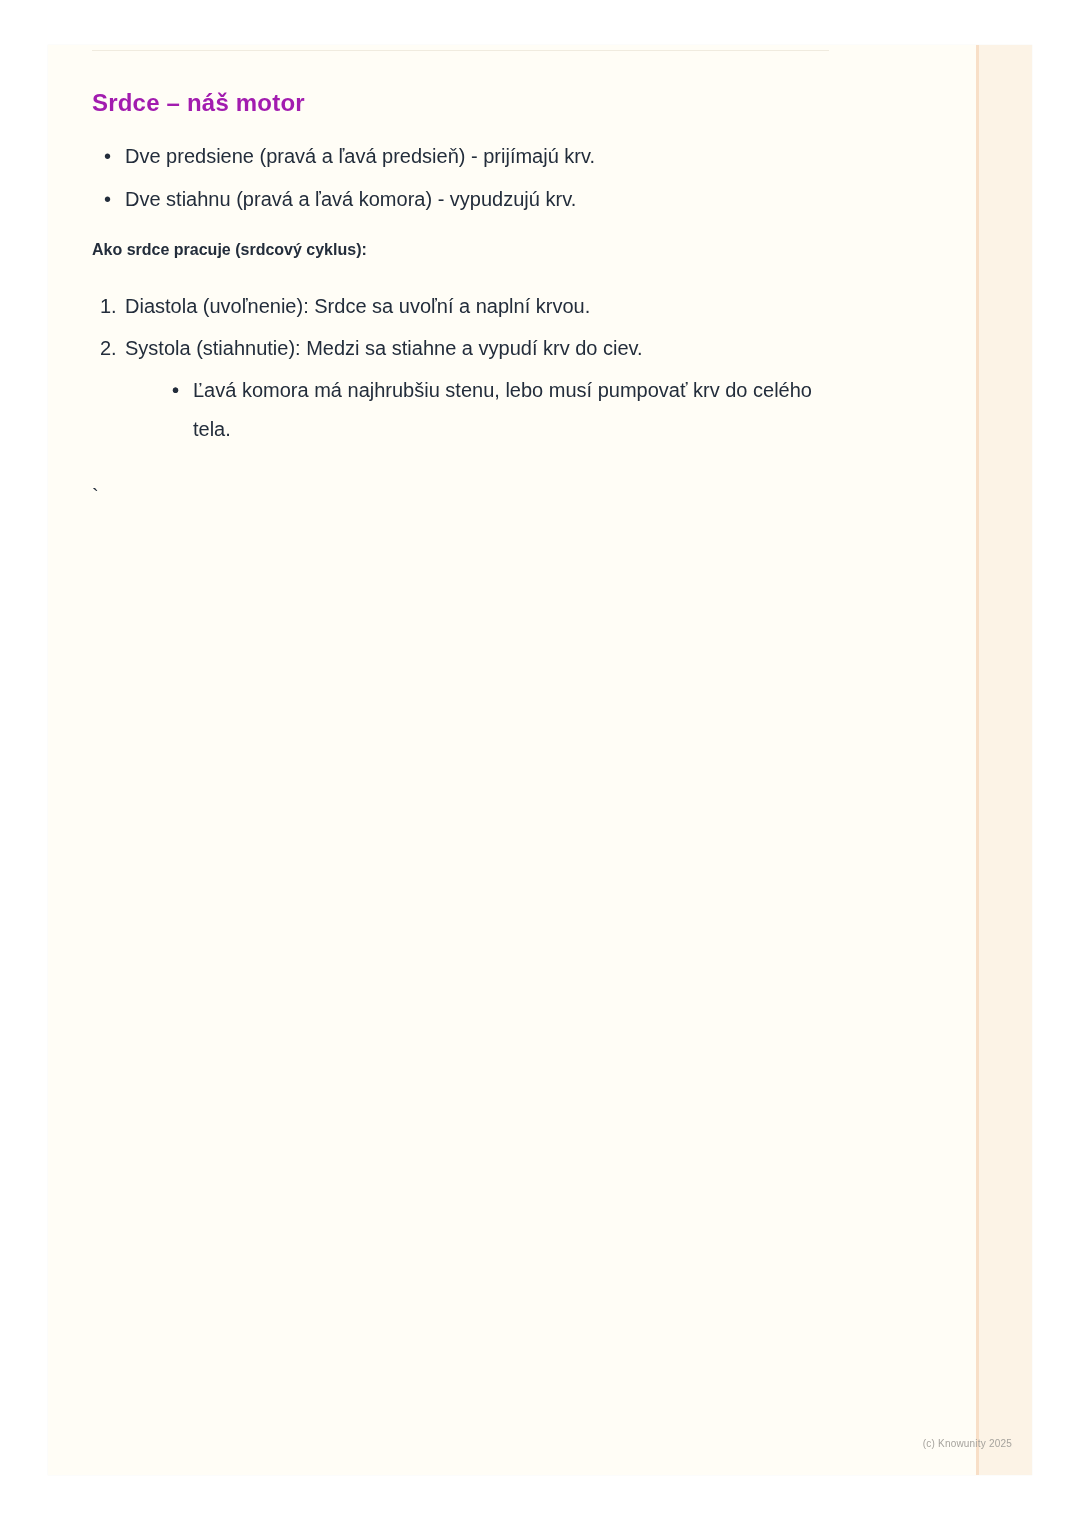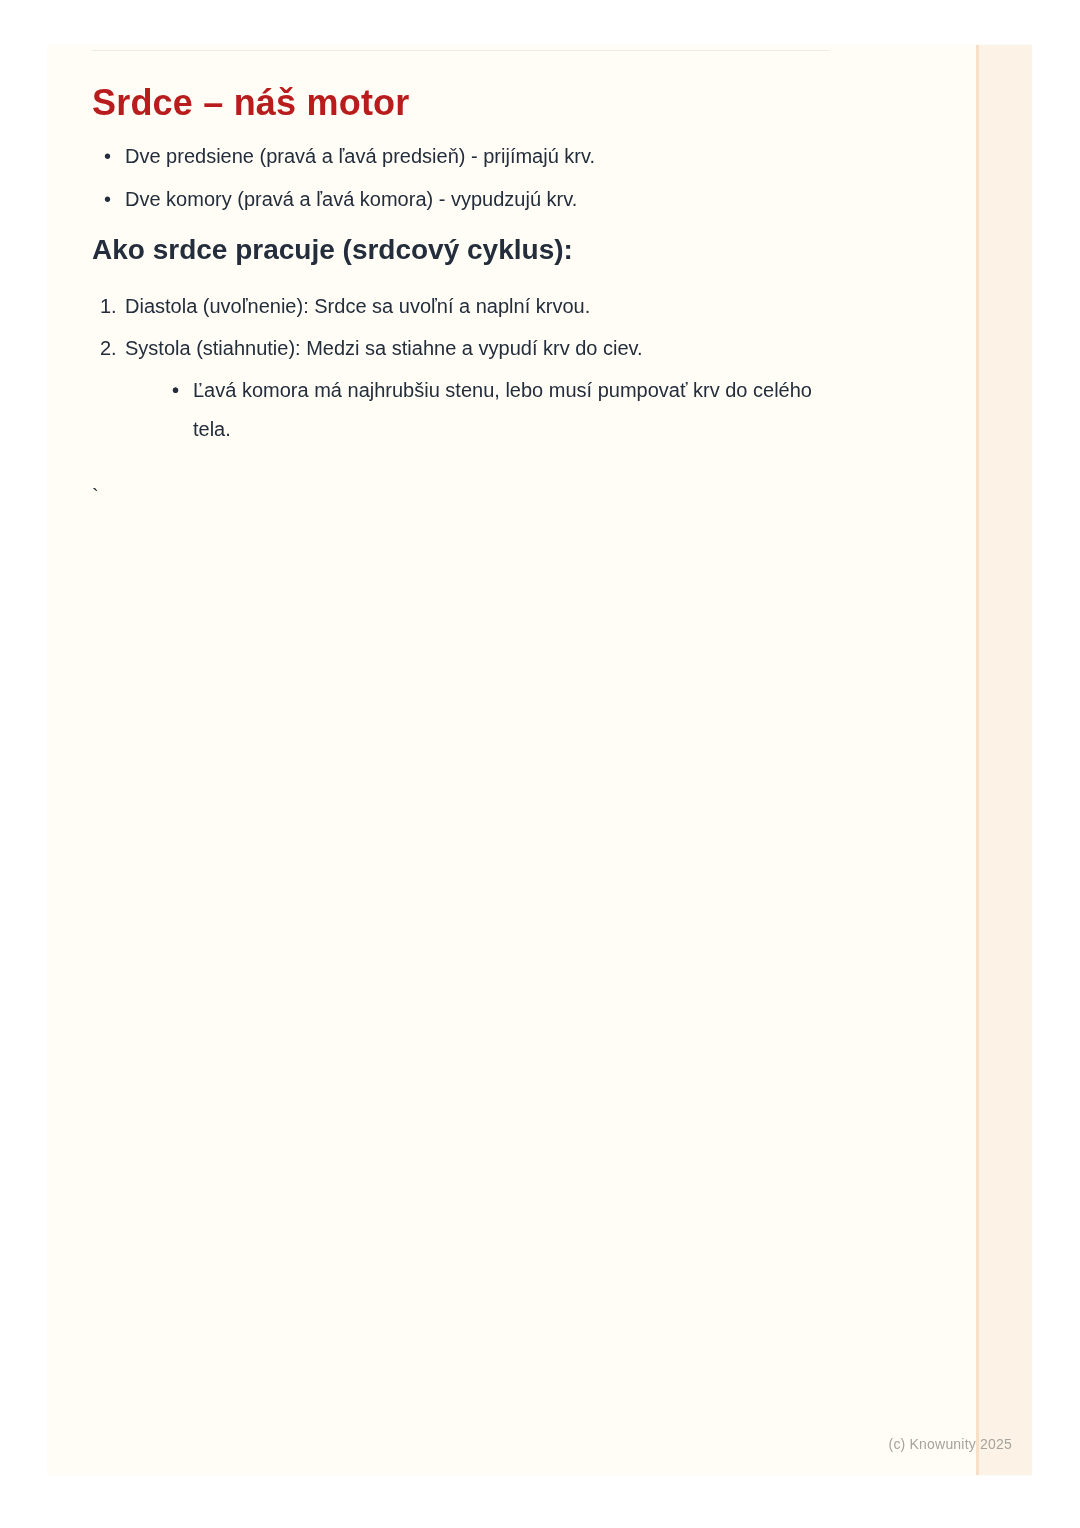--- a/index.html
+++ b/index.html
@@ -32,32 +32,32 @@
     position: absolute;
     left: 44px; top: 5px;
     width: 737px;
     border-top: 1px solid #f0ebdf;
     color: #232d3b;
     font-size: 20px;
     line-height: 39px;
   }
   h1.doc-title {
     margin-top: 35px;
-    font-size: 36px;
+    font-size: 24px;
     line-height: 34px;
     font-weight: bold;
-    color: #b91c1c;
+    color: #a21caf;
     letter-spacing: 0.2px;
   }
   p.para { text-align: justify; }
   p.intro  { margin-top: 22px; }
   p.valves { margin-top: 15px; }
   h3.cycle-heading {
     margin-top: 11px;
-    font-size: 28px;
+    font-size: 16px;
     line-height: 39px;
     font-weight: bold;
   }
   ul.plain, ol.plain { list-style: none; }
   ul.chambers { margin-top: 17px; }
   ul.chambers > li { position: relative; padding-left: 33px; margin-top: 4px; }
   ul.chambers > li:first-child { margin-top: 0; }
   ul.chambers > li .bullet-dot,
   ul.sub > li .bullet-dot {
     position: absolute; left: 12px; top: 0;
@@ -72,21 +72,21 @@
   ul.sub > li .bullet-dot { left: 47px; }
   .bold { font-weight: normal; }
   p.stray {
     margin-top: 28px;
     font-size: 20px;
     line-height: 39px;
   }
   .footer-copyright {
     position: absolute;
     right: 20px; top: 1390px;
-    font-size: 14px;
+    font-size: 10px;
     line-height: 18px;
     color: #a6a39d;
     letter-spacing: 0.2px;
     z-index: 5;
   }
 </style>
 </head>
 <body>
 
 <div class="page">
@@ -99,21 +99,21 @@
     <h1 class="doc-title">Srdce – náš motor</h1>
 
 
     <ul class="plain chambers">
       <li>
         <span class="bullet-dot">•</span>
         <span class="bold">Dve predsiene</span><span> (pravá a ľavá predsieň) - prijímajú krv.</span>
       </li>
       <li>
         <span class="bullet-dot">•</span>
-        <span class="bold">Dve komory</span><span> (pravá a ľavá komora) - vypudzujú krv.</span>
+        <span class="bold">Dve stiahnu</span><span> (pravá a ľavá komora) - vypudzujú krv.</span>
       </li>
     </ul>
 
 
     <h3 class="cycle-heading">Ako srdce pracuje (srdcový cyklus):</h3>
 
     <ol class="plain cycle">
       <li>
         <span class="num">1.</span>
         <span class="bold">Diastola (uvoľnenie)</span><span>: Srdce sa uvoľní a naplní krvou.</span>

